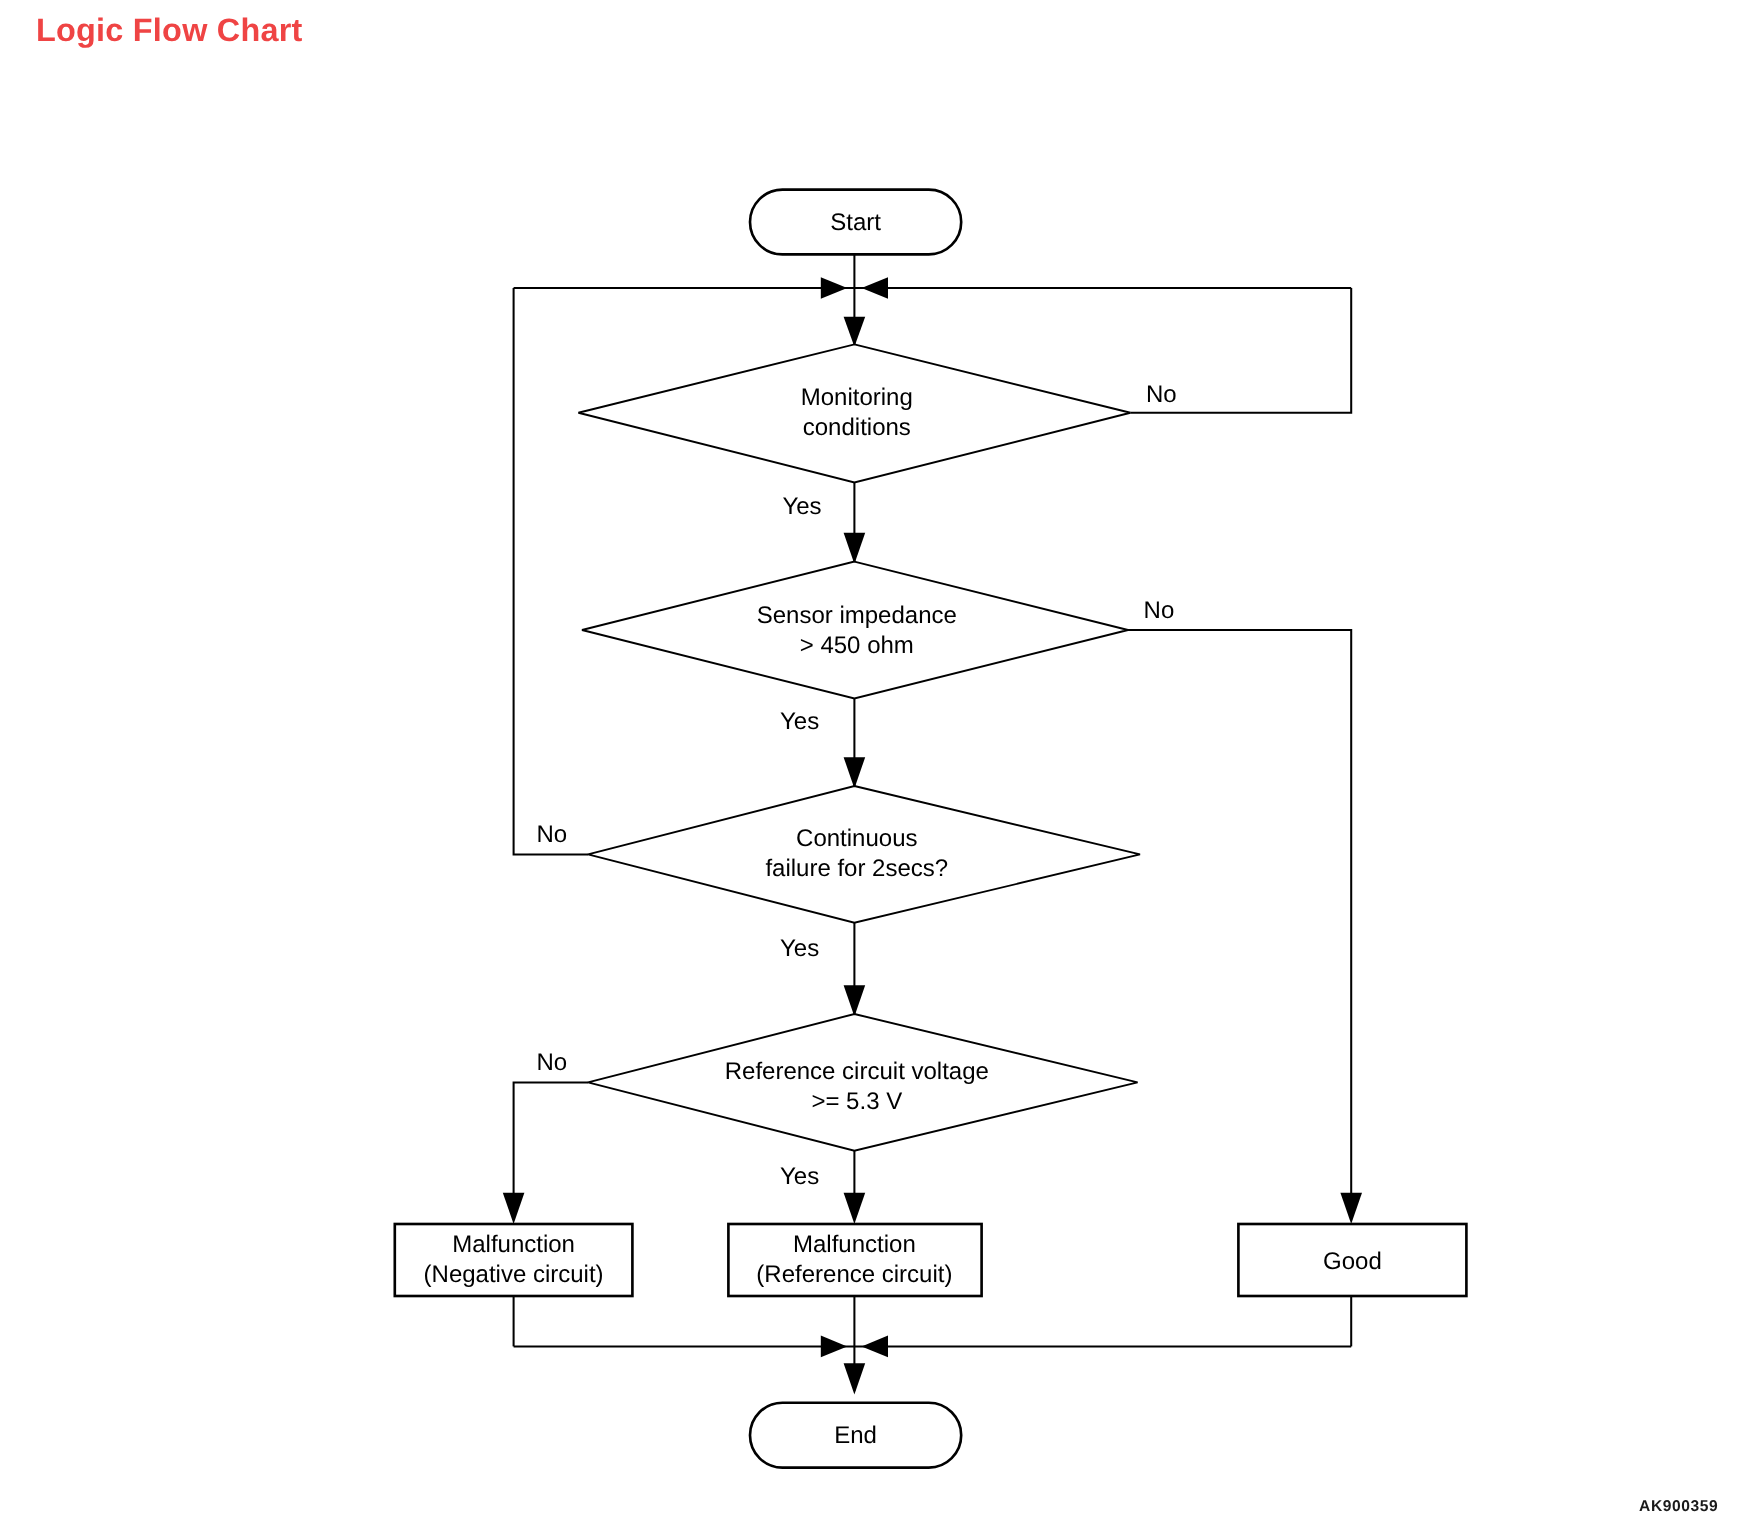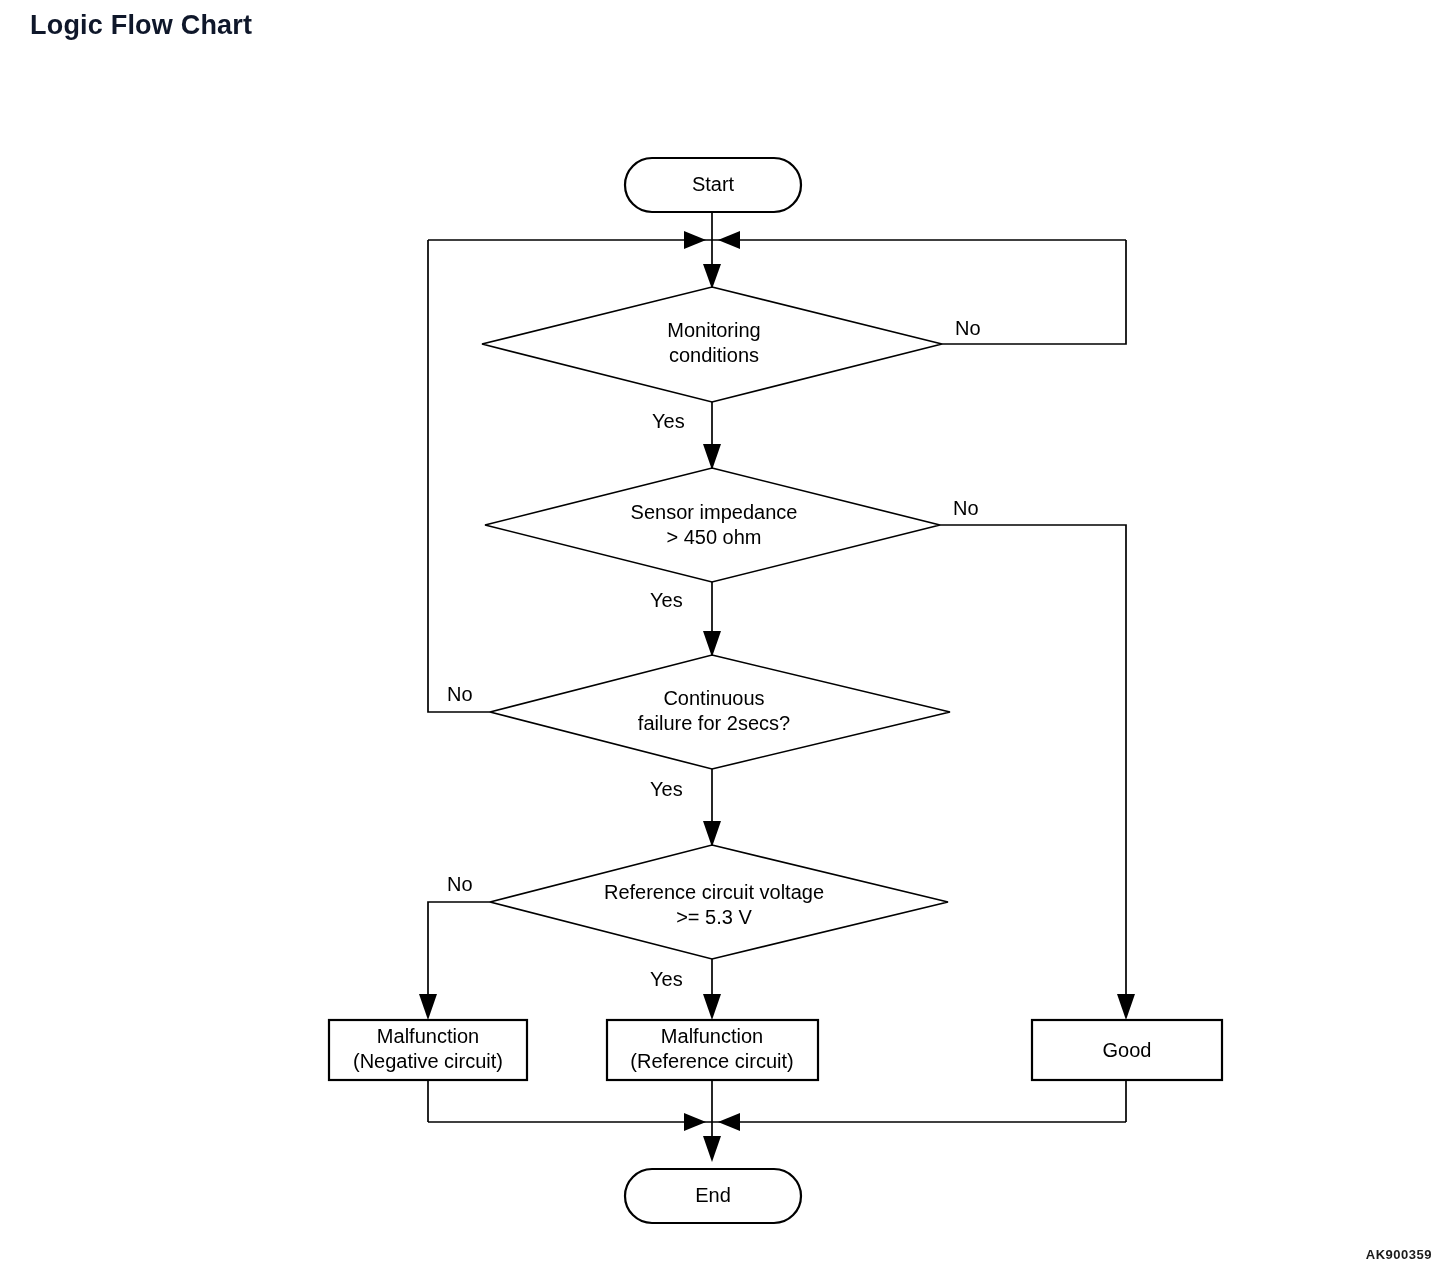--- a/index.html
+++ b/index.html
@@ -15,21 +15,21 @@
     position: relative;
     overflow: hidden;
   }
   #page-title {
     position: absolute;
     left: 30px;
     top: 10px;
     font-size: 27px;
     font-weight: bold;
     letter-spacing: 0.2px;
-    color: #0f172a;
+    color: #ef4444;
   }
   #chart-area {
     position: absolute;
     left: 0;
     top: 12px;
     width: 1456px;
     height: 1278px;
   }
   #figure-code {
     position: absolute;

